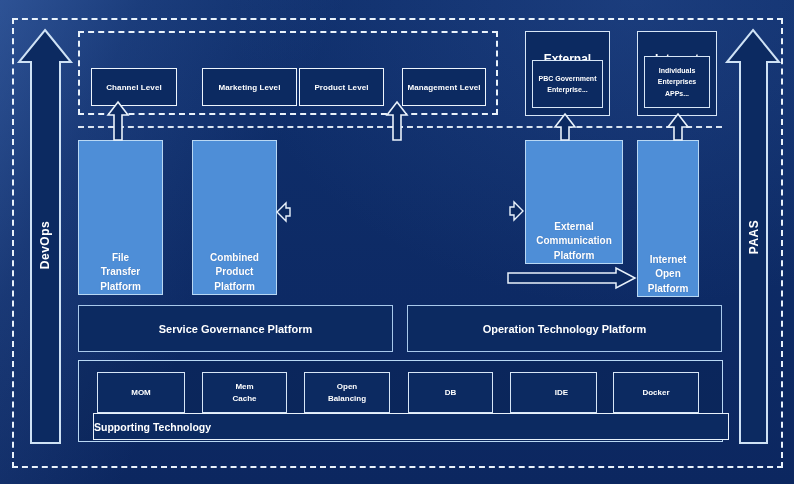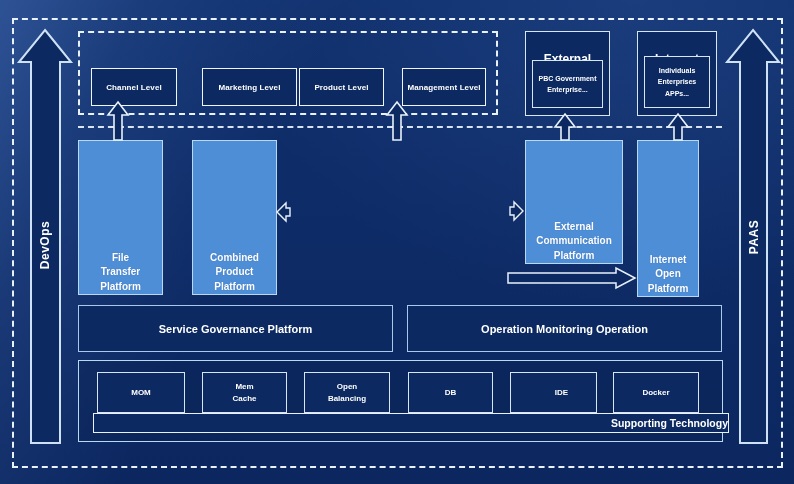--- a/index.html
+++ b/index.html
@@ -69,24 +69,24 @@
     background:rgba(10,34,80,.35);
   }
   .tech {
     top:372px; height:41px;
     background:#0c2a61;
     border:1.2px solid #d7e6f7;
     display:flex; flex-direction:column; align-items:center; justify-content:center;
     font-size:8px; font-weight:bold; line-height:1.5; text-align:center;
   }
   .banner {
-    left:93px; top:413px; width:636px; height:20px;
+    left:93px; top:413px; width:636px; height:27px;
     background:#0c2a61;
     border:1.2px solid #e9f2fb;
-    display:flex; align-items:center; justify-content:flex-end;
+    display:flex; align-items:center; justify-content:flex-start;
     font-size:10.5px; font-weight:bold;
   }
   .rail-label {
     position:absolute;
     transform:translate(-50%,-50%) rotate(-90deg);
     font-size:12px; font-weight:bold; letter-spacing:.5px;
     white-space:nowrap;
   }
   svg.overlay { position:absolute; left:0; top:0; pointer-events:none; }
   .ln { pointer-events:none; }
@@ -147,21 +147,21 @@
   <div class="abs box-blue" style="left:637px;top:140px;width:62px;height:157px;">
     <div class="ln">Internet</div>
     <div class="ln">Open</div>
     <div class="ln">Platform</div>
   </div>
 
   <div class="abs gov" style="left:78px;width:315px;">
     <span>Service Governance Platform</span>
   </div>
   <div class="abs gov" style="left:407px;width:315px;">
-    <span>Operation Monitoring Operation</span>
+    <span>Operation Technology Platform</span>
   </div>
 
   <div class="abs support-wrap"></div>
 
   <div class="abs tech" style="left:97px;width:88px;">
     <span>MOM</span>
   </div>
   <div class="abs tech" style="left:202px;width:85px;">
     <div class="ln">Mem</div>
     <div class="ln">Cache</div>

